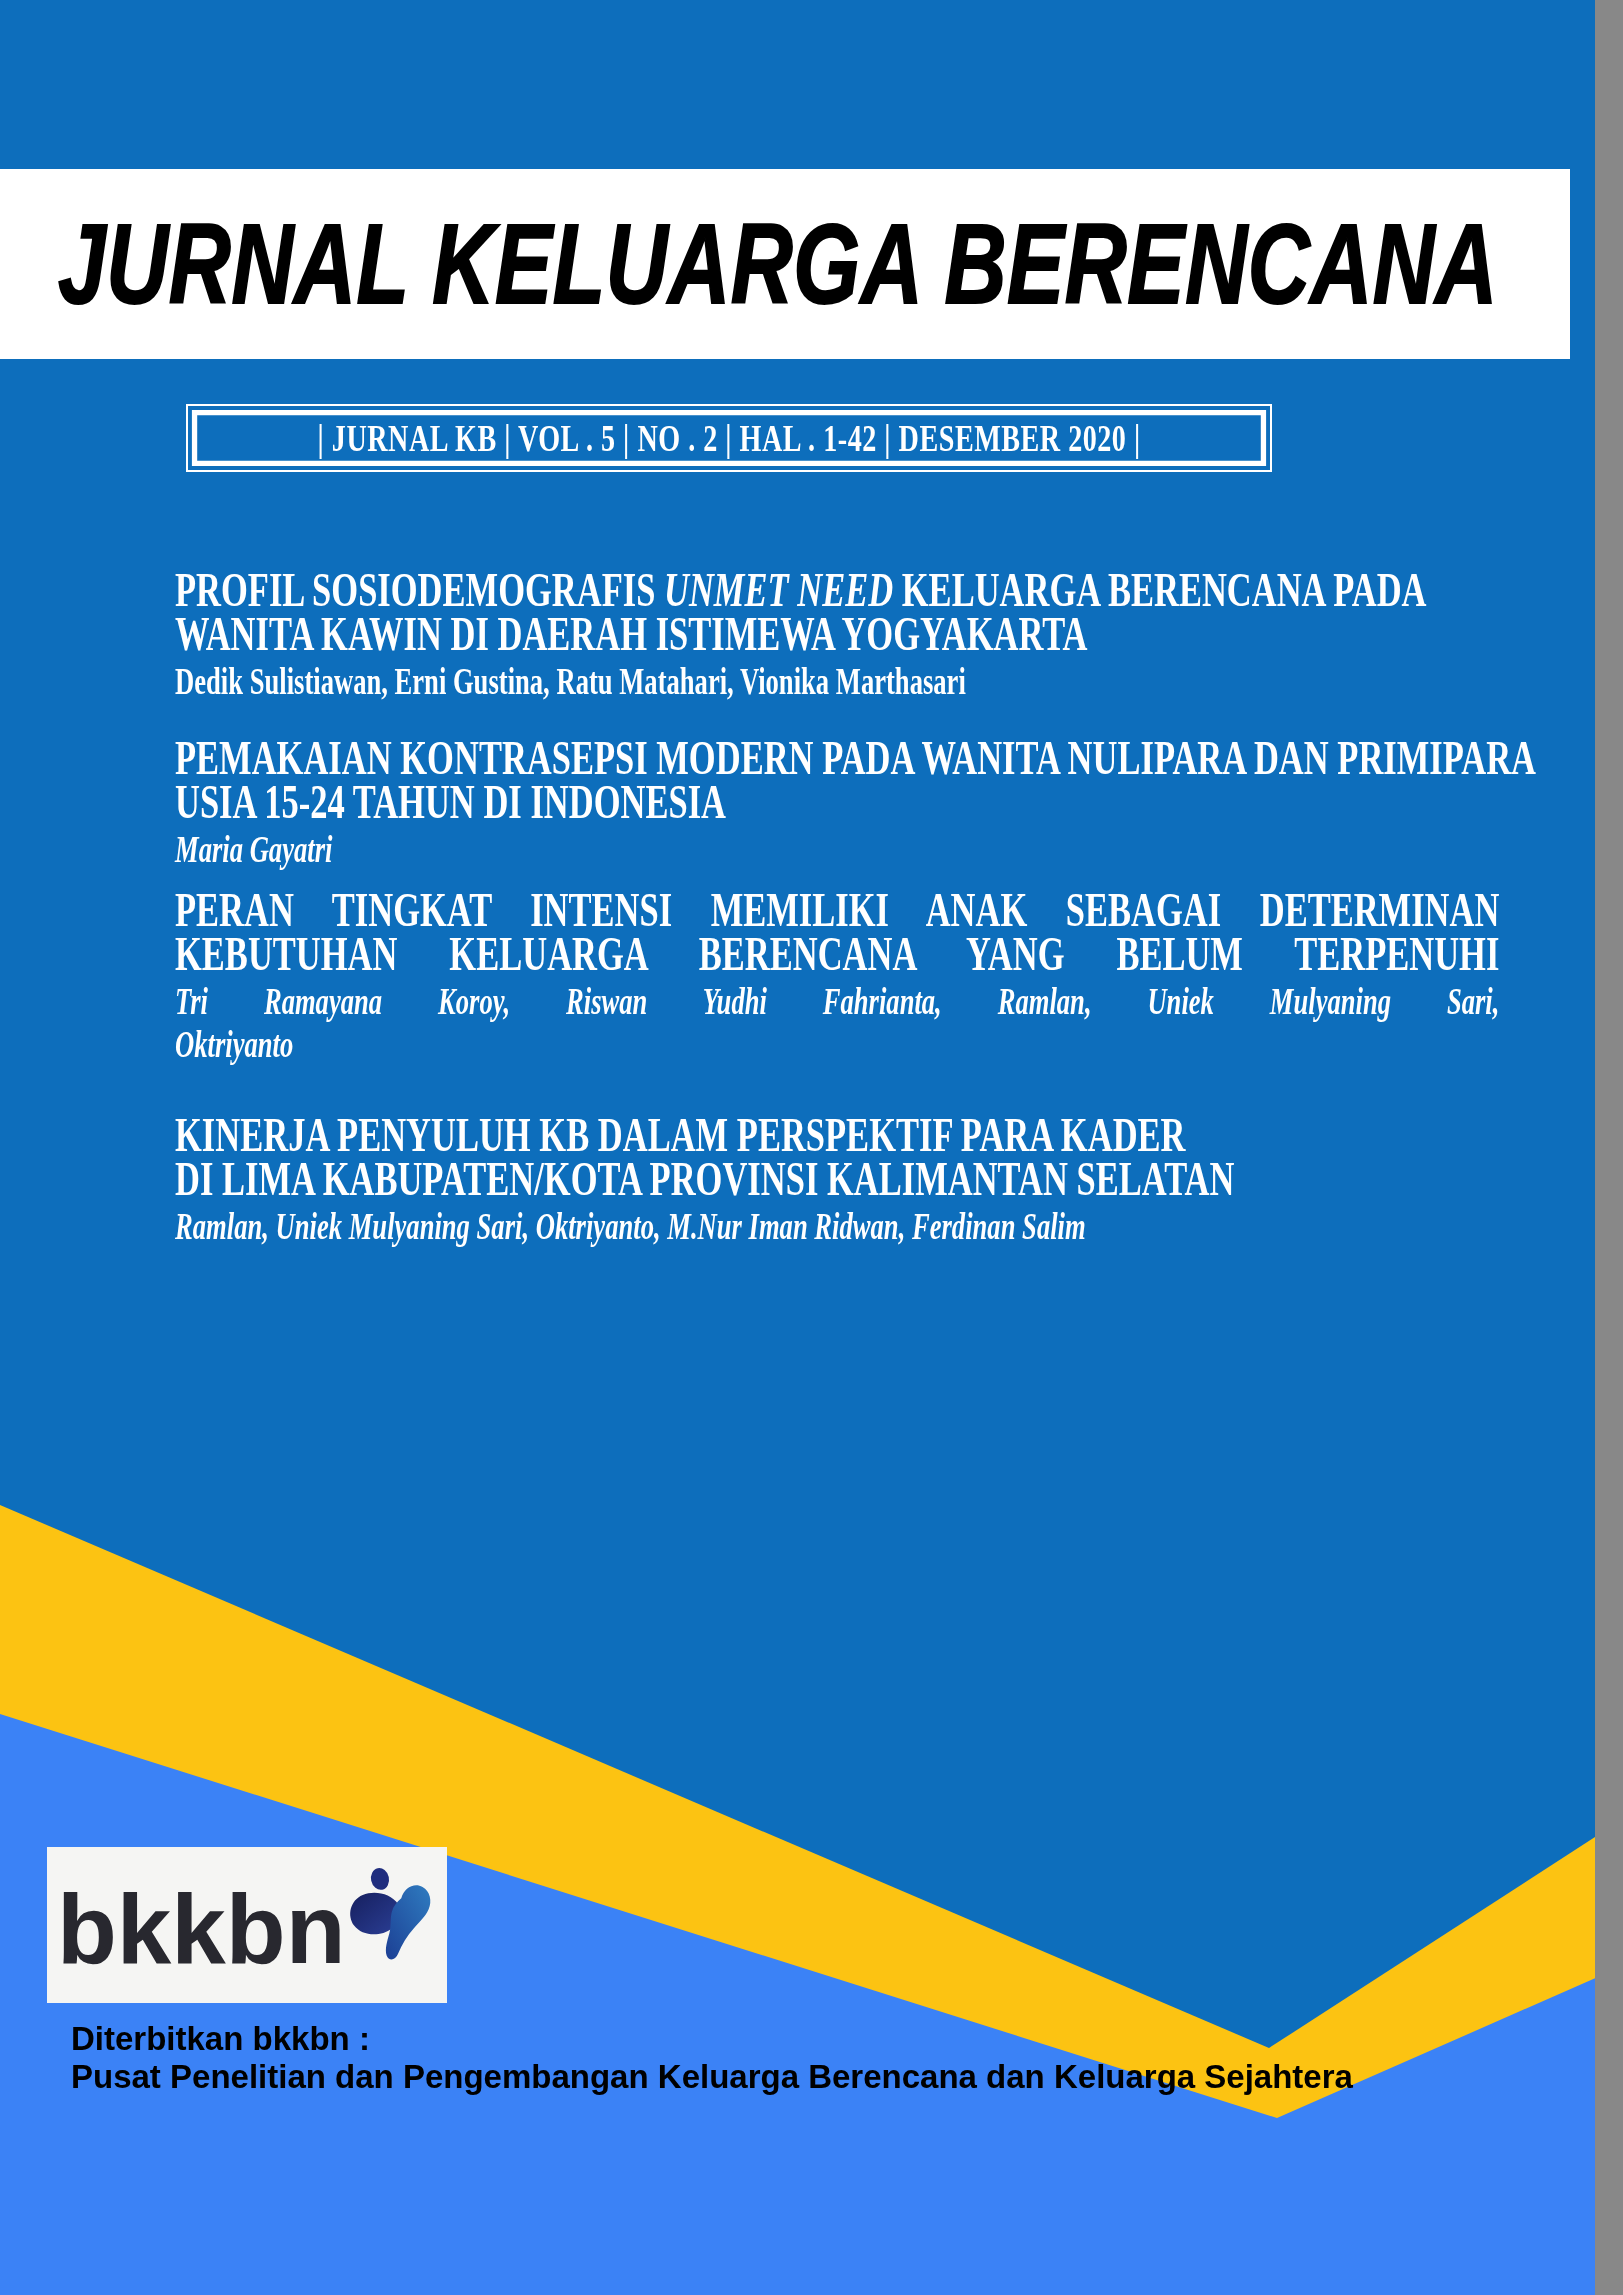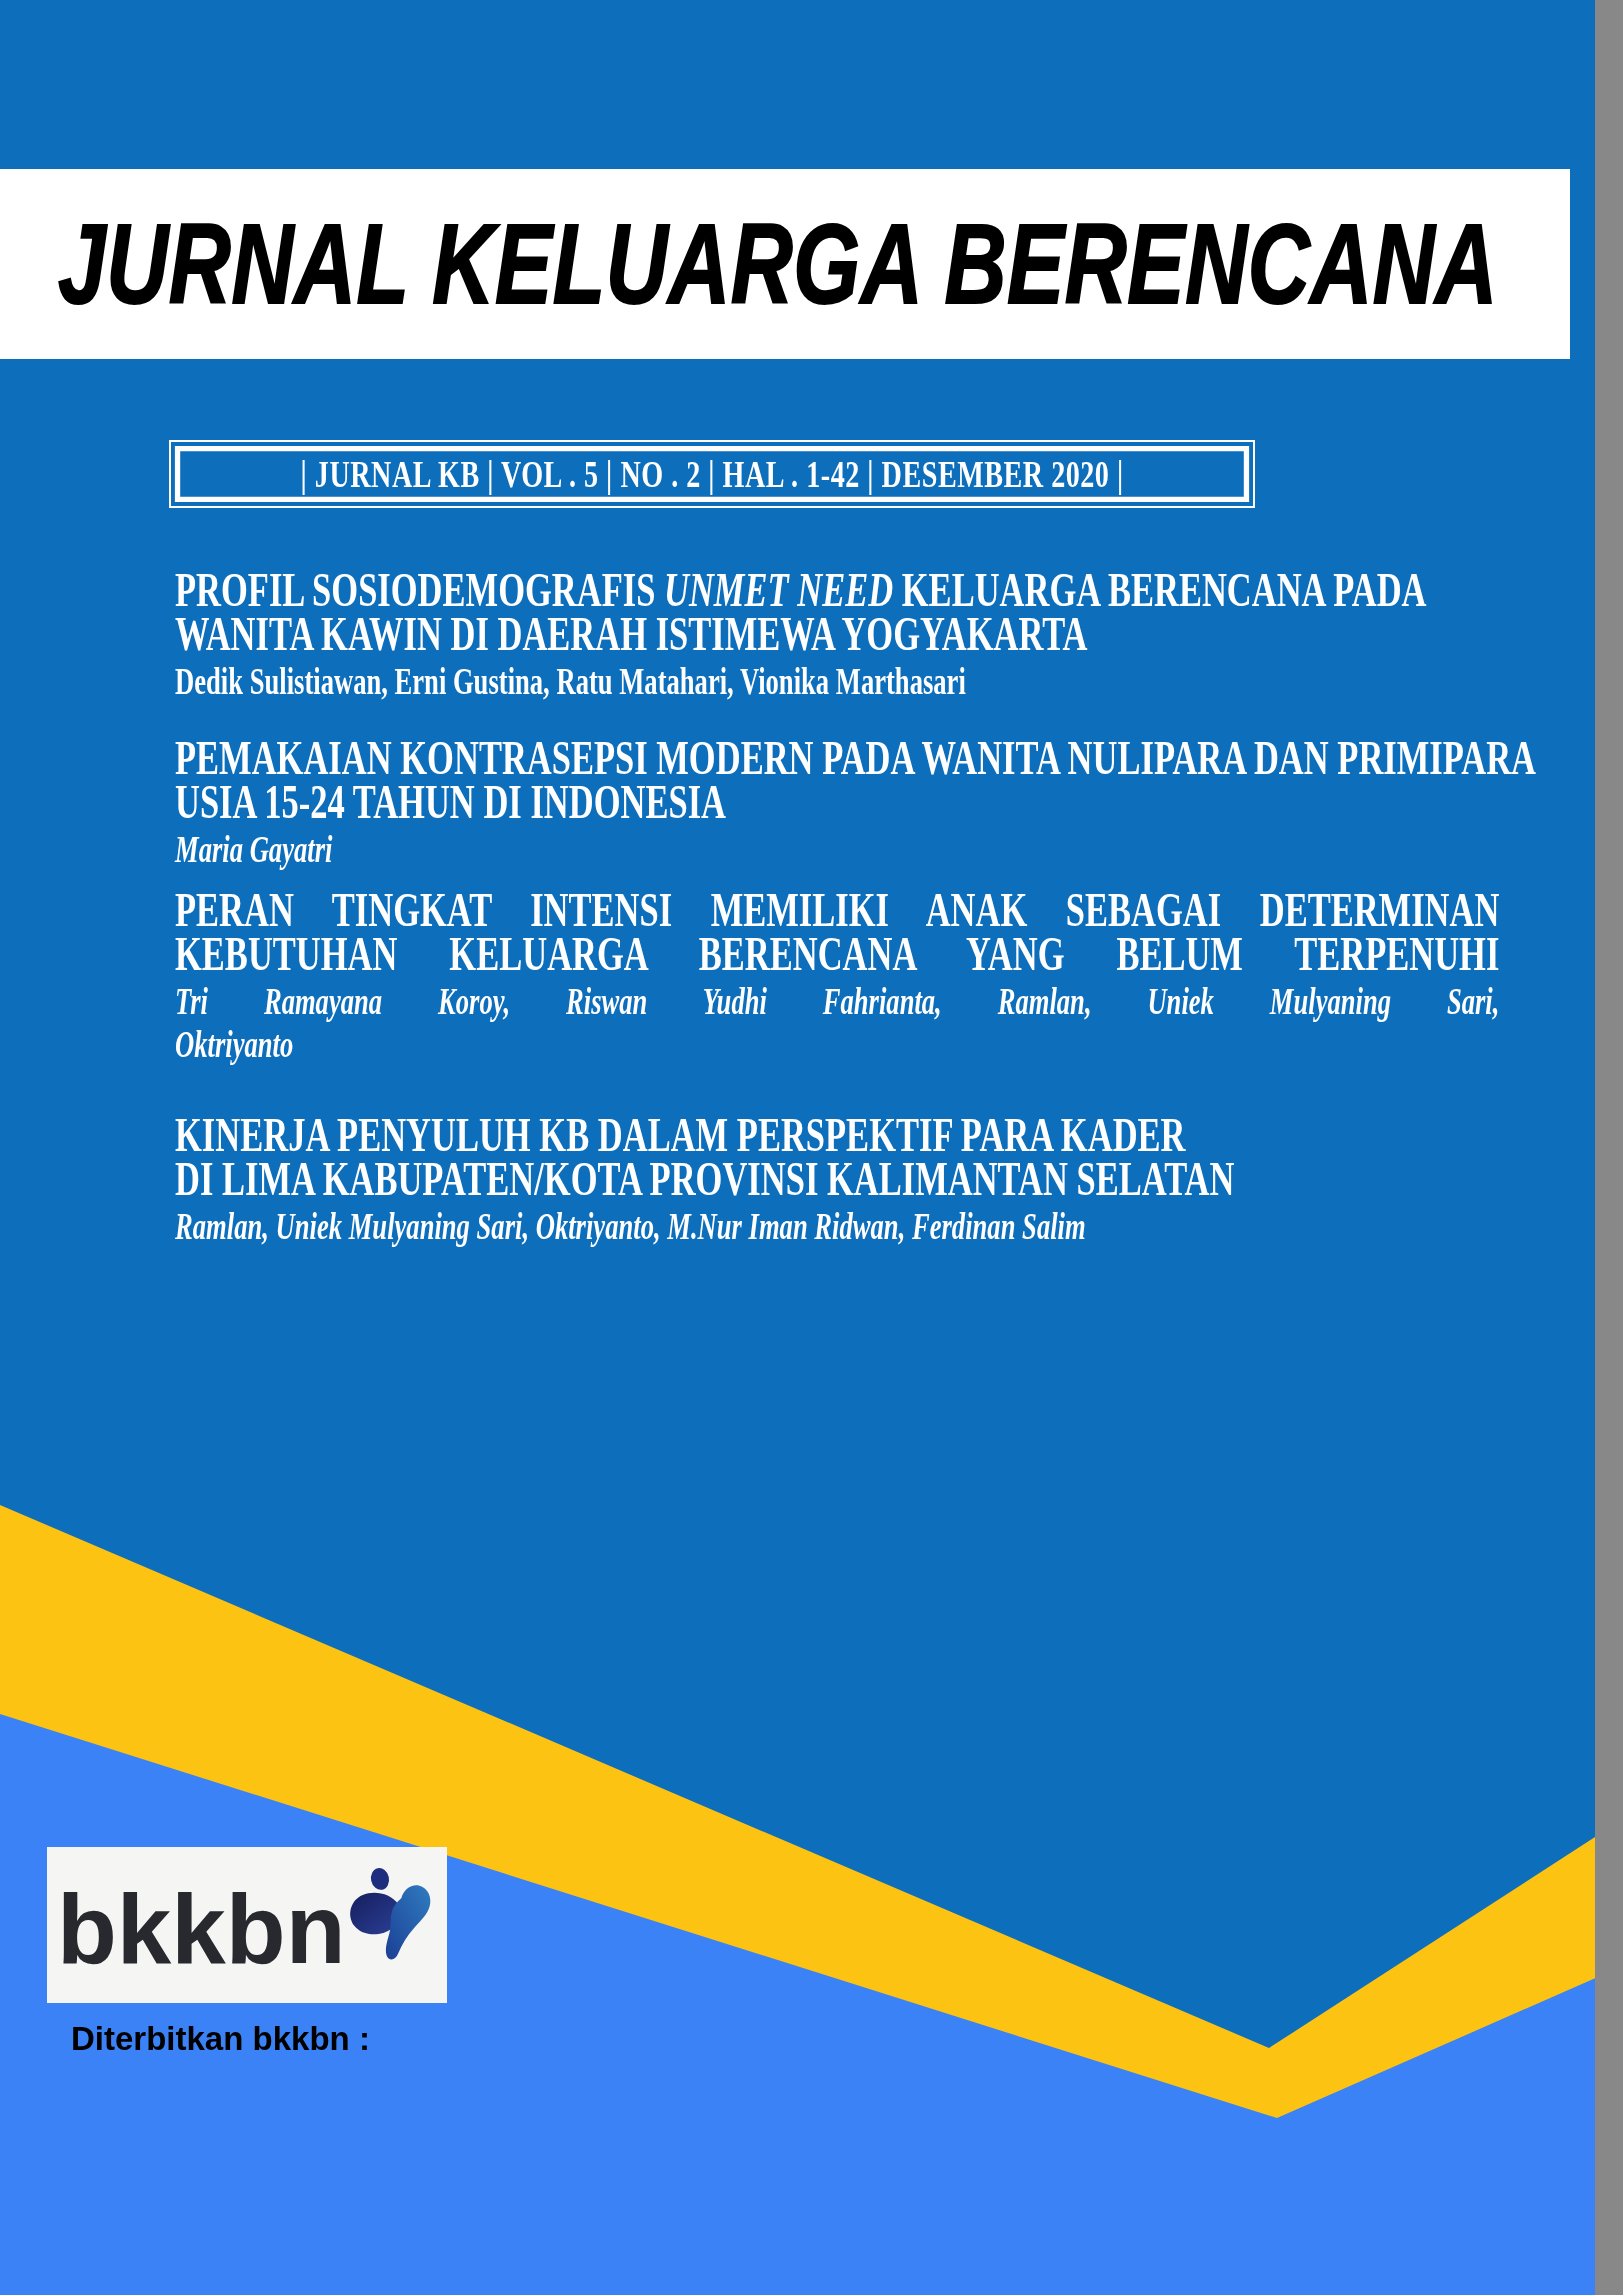--- a/index.html
+++ b/index.html
@@ -14,24 +14,24 @@
 
   
   .masthead-band{position:absolute;left:0;top:169px;width:1570px;height:190px;background:#ffffff;
     z-index:3;display:flex;align-items:center;}
   .masthead-band h1{margin:0 0 0 58px;font-family:"Liberation Sans",sans-serif;
     font-weight:bold;font-style:italic;font-size:113px;line-height:1;color:#000;
     letter-spacing:0.7px;white-space:nowrap;transform:scaleX(0.76);transform-origin:0 50%;
     -webkit-text-stroke:2px #000;}
 
   
-  .issue-box{position:absolute;left:169px;top:404px;width:1086px;height:68px;z-index:3;
+  .issue-box{position:absolute;left:186px;top:404px;width:1086px;height:68px;z-index:3;
     box-sizing:border-box;border:2.6px solid #fff;background:#0D6EBC;
     box-shadow:inset 0 0 0 3.9px #0D6EBC, inset 0 0 0 9.2px #ffffff;
-    display:flex;align-items:center;justify-content:center;margin-top:36px;}
+    display:flex;align-items:center;justify-content:center;}
   .issue-box .issue-text{font-family:"Liberation Serif",serif;font-weight:bold;color:#ffffff;
     font-size:38px;white-space:nowrap;transform:scaleX(0.74);transform-origin:50% 50%;
     letter-spacing:0.7px;}
 
   
   .toc{position:absolute;left:175px;top:568px;width:1842px;z-index:3;color:#ffffff;
     transform:scaleX(0.719);transform-origin:0 0;}
   .toc .title-line{font-size:48px;line-height:44px;font-weight:bold;white-space:nowrap;}
   .toc .justify{white-space:normal;text-align:justify;text-align-last:justify;}
   .toc .authors-line{font-size:37px;line-height:43px;font-weight:bold;margin-top:3.9px;white-space:nowrap;}
@@ -116,16 +116,17 @@
                C 50,152 60,106 98,90 C 132,76 182,84 205,118 Z" fill="url(#gl)"></path>
       <path d="M 214,100 C 222,70 252,52 278,66 C 300,78 308,108 296,134
                C 286,156 268,172 252,190 C 232,212 216,238 204,268
                C 196,288 176,290 170,272 C 164,252 172,228 178,206
                C 184,184 180,160 186,140 C 190,124 200,112 214,100 Z" fill="url(#gr)"></path>
     </svg>
   </div>
 
   <footer class="publisher">
     <div>Diterbitkan bkkbn :</div>
+    <div>Pusat Penelitian dan Pengembangan Keluarga Berencana dan Keluarga Sejahtera</div>
   </footer>
 
 </div>
 
 
 </body></html>

